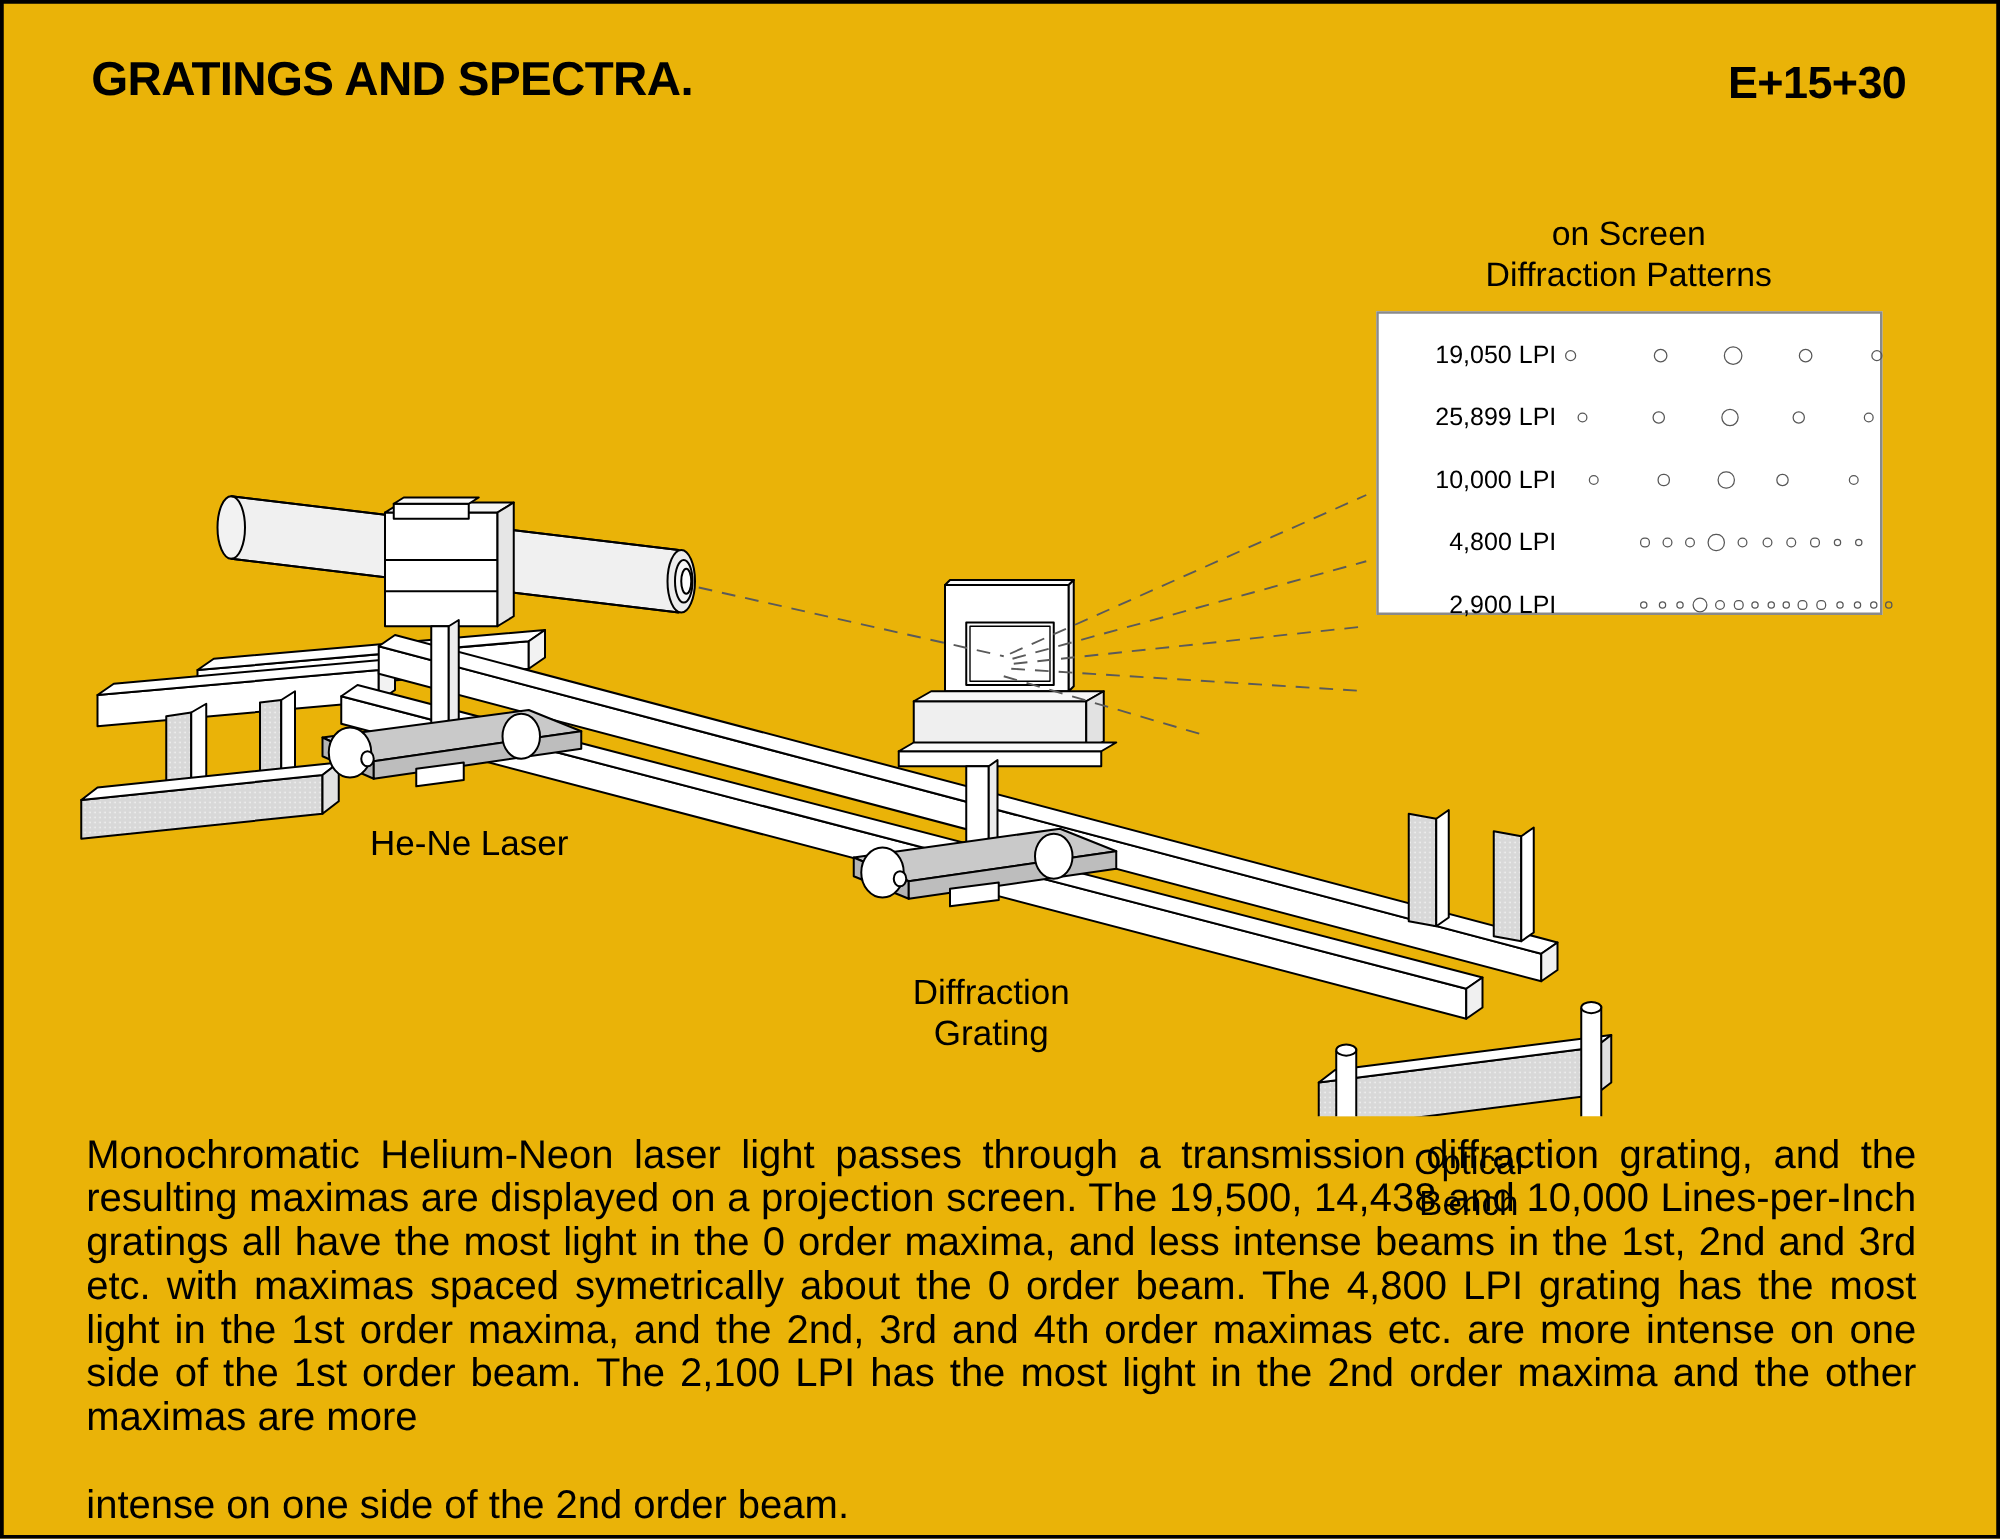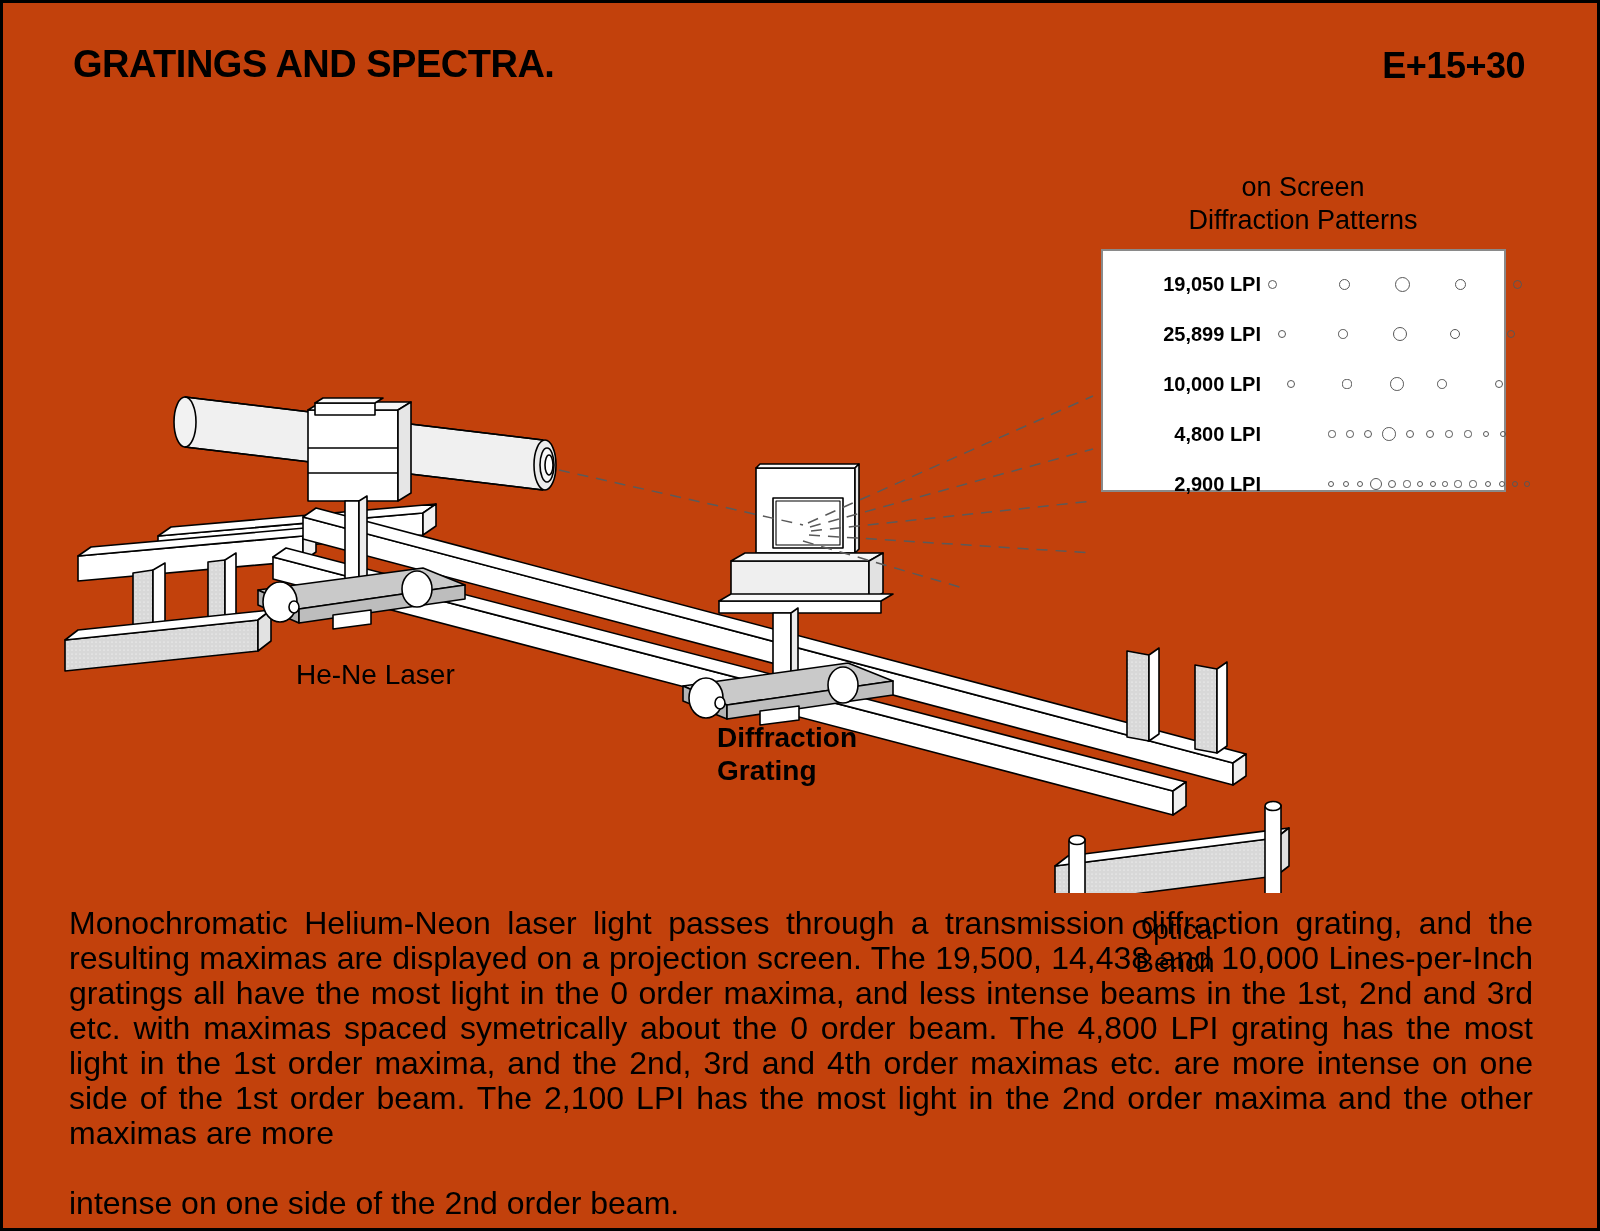--- a/index.html
+++ b/index.html
@@ -8,21 +8,21 @@
     background: #ffffff;
   }
   body {
     font-family: "Liberation Sans", sans-serif;
     color: #000000;
   }
   #page {
     position: relative;
     width: 1600px;
     height: 1231px;
-    background: #c2410c;
+    background: #eab308;
     border: 3px solid #000000;
     box-sizing: border-box;
     overflow: hidden;
   }
 
   
   #header-title {
     position: absolute;
     left: 70px;
     top: 40px;
@@ -71,24 +71,23 @@
     left: 8px;
     top: 78px;
     width: 405px;
     height: 243px;
     border: 2px solid #8a8a8a;
     box-sizing: border-box;
     background: #ffffff;
   }
   .pattern-row {
     position: absolute;
-    left: 16px;
+    left: 0;
     width: 100%;
     height: 30px;
-    font-weight: bold;
   }
   .pattern-label {
     position: absolute;
     left: 14px;
     top: 0;
     width: 128px;
     text-align: right;
     font-size: 20px;
     line-height: 30px;
     white-space: nowrap;
@@ -110,21 +109,21 @@
     height: 740px;
   }
   .diag-label {
     position: absolute;
     font-size: 28px;
     line-height: 33px;
     text-align: center;
     white-space: nowrap;
   }
   #label-laser { left: 293px; top: 505px; }
-  #label-grating { left: 714px; top: 568px; text-align: left; width: 152px; font-weight: bold; }
+  #label-grating { left: 714px; top: 624px; text-align: center; width: 152px; }
   #label-bench { left: 1122px; top: 760px; text-align: center; width: 100px; }
 
   
   #body-text {
     position: absolute;
     left: 66px;
     top: 903px;
     width: 1464px;
     font-size: 32px;
     line-height: 35px;

